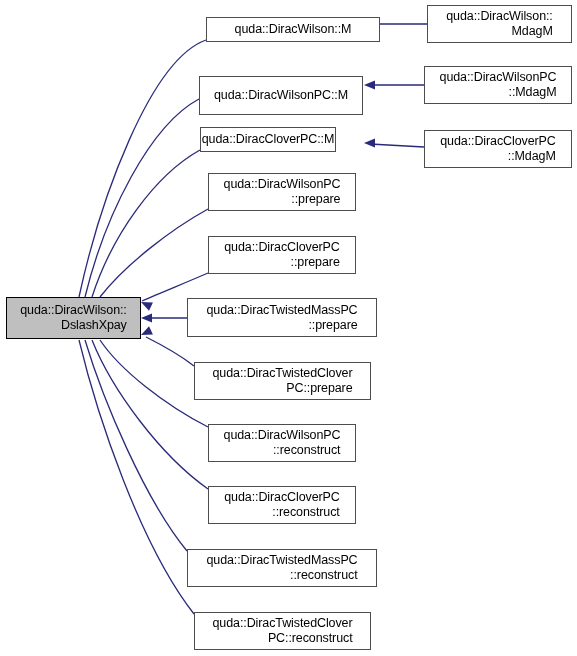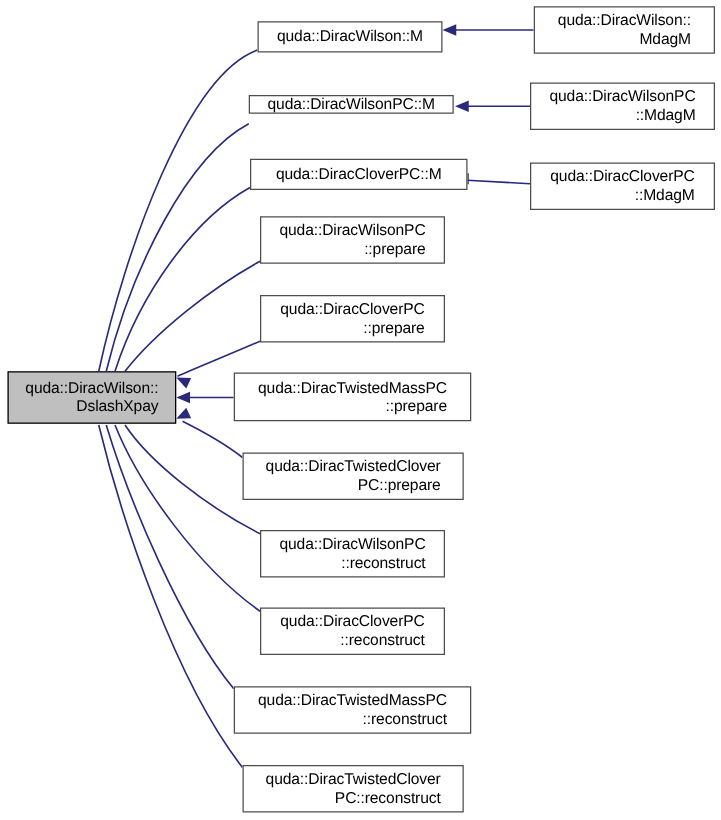--- a/index.html
+++ b/index.html
@@ -109,23 +109,23 @@
       </g>
       <g>
         <path d="M 424,147 L 370,144" fill="none" stroke="#2a2a7a" stroke-width="1.3"></path>
         <polygon points="0,0 -11,-4.6 -11,4.6" fill="#2a2a7a" transform="translate(364,143) rotate(180)"></polygon>
       </g>
     </svg>
 
   <div id="node-layer">
       <div class="node focus" style="left: 6px; top: 297px; width: 135px; height: 42px;"><span class="node-label">quda::DiracWilson::
 DslashXpay</span></div>
-      <div class="node" style="left: 206px; top: 17px; width: 148px; height: 25px;"><span class="node-label">quda::DiracWilson::M</span></div>
-      <div class="node" style="left: 199px; top: 76px; width: 164px; height: 15px;"><span class="node-label">quda::DiracWilsonPC::M</span></div>
-      <div class="node" style="left: 200px; top: 127px; width: 174px; height: 25px;"><span class="node-label">quda::DiracCloverPC::M</span></div>
+      <div class="node" style="left: 206px; top: 17px; width: 174px; height: 25px;"><span class="node-label">quda::DiracWilson::M</span></div>
+      <div class="node" style="left: 199px; top: 76px; width: 164px; height: 39px;"><span class="node-label">quda::DiracWilsonPC::M</span></div>
+      <div class="node" style="left: 200px; top: 127px; width: 136px; height: 25px;"><span class="node-label">quda::DiracCloverPC::M</span></div>
       <div class="node" style="left: 208px; top: 173px; width: 148px; height: 38px;"><span class="node-label">quda::DiracWilsonPC
 ::prepare</span></div>
       <div class="node" style="left: 208px; top: 236px; width: 148px; height: 38px;"><span class="node-label">quda::DiracCloverPC
 ::prepare</span></div>
       <div class="node" style="left: 187px; top: 298px; width: 190px; height: 39px;"><span class="node-label">quda::DiracTwistedMassPC
 ::prepare</span></div>
       <div class="node" style="left: 194px; top: 362px; width: 177px; height: 38px;"><span class="node-label">quda::DiracTwistedClover
 PC::prepare</span></div>
       <div class="node" style="left: 208px; top: 424px; width: 148px; height: 38px;"><span class="node-label">quda::DiracWilsonPC
 ::reconstruct</span></div>

